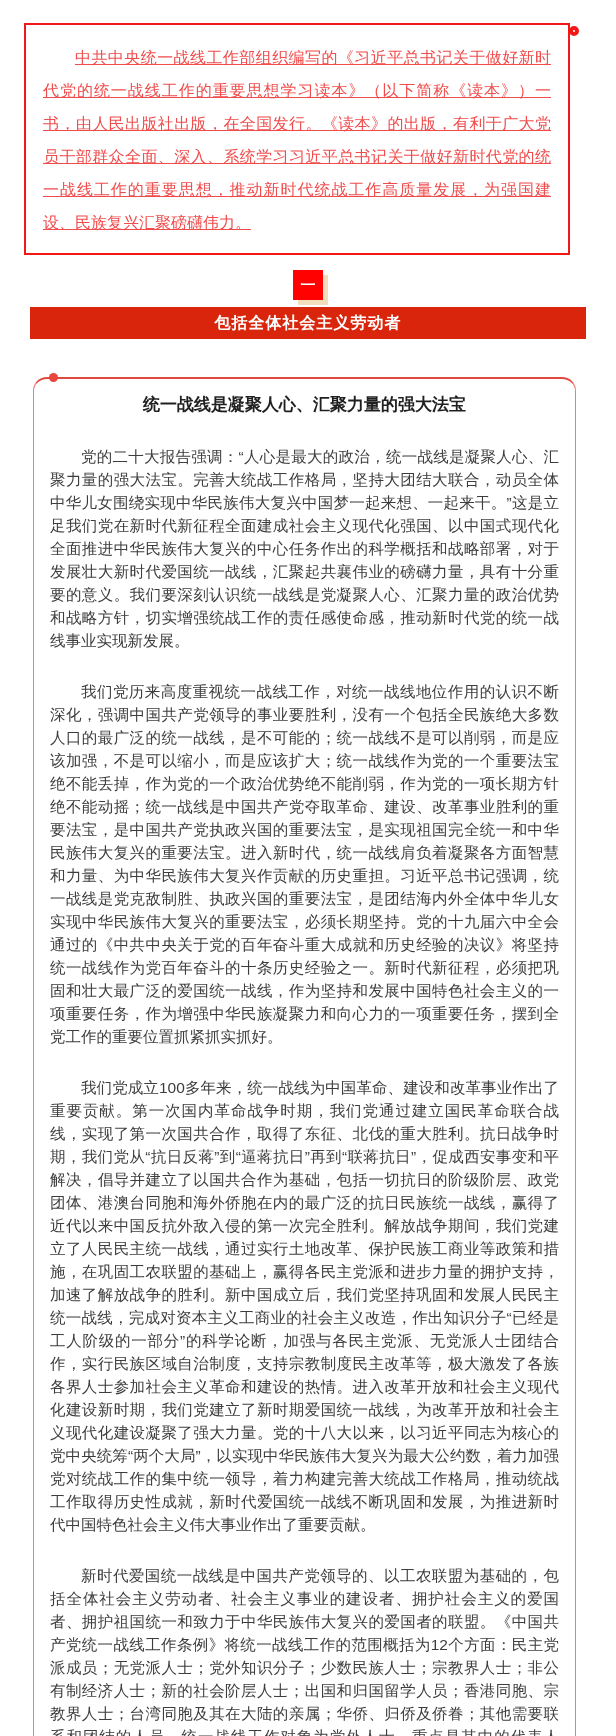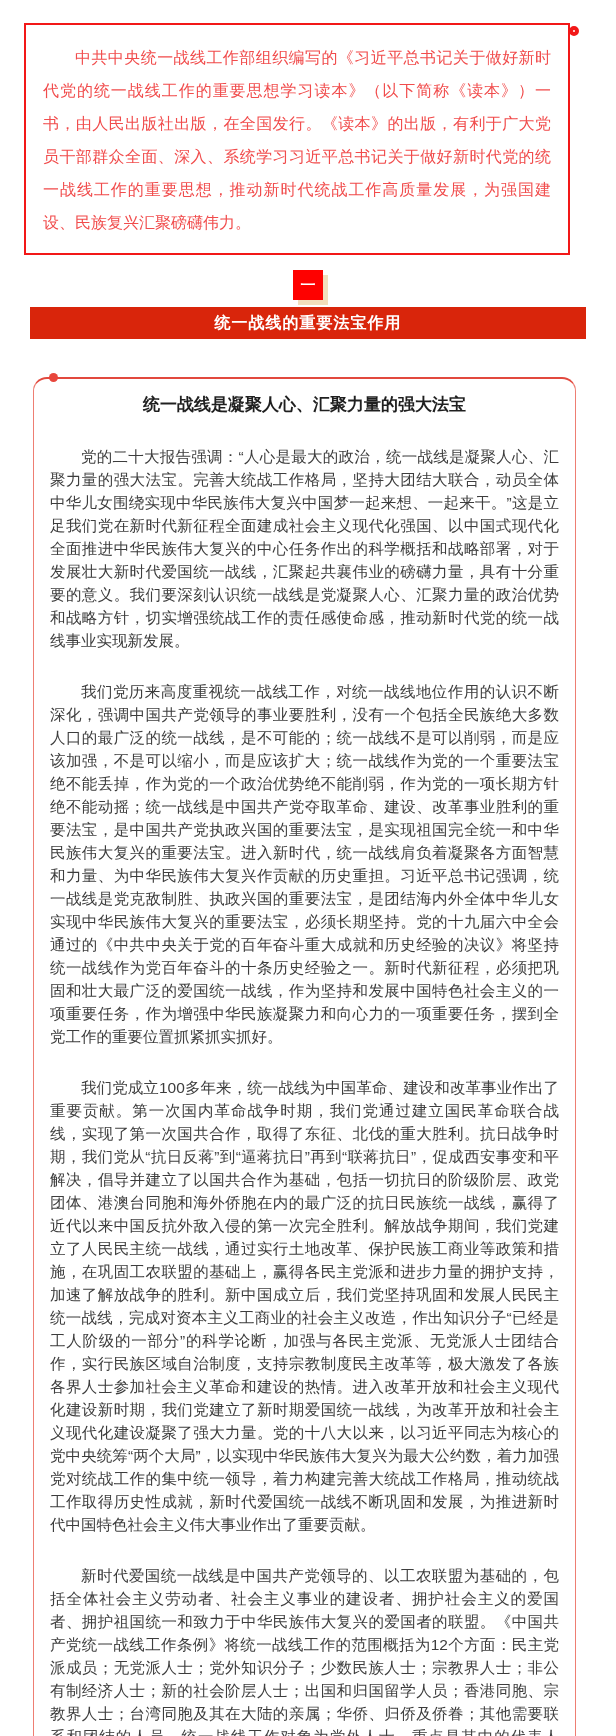--- a/index.html
+++ b/index.html
@@ -31,20 +31,21 @@
     background: #ffffff;
     border: 4px solid #f21818;
     border-radius: 50%;
   }
   .intro-text {
     color: #f14c4c;
     font-size: 16px;
     line-height: 33px;
     text-align: justify;
     text-indent: 2em;
+    text-decoration: underline;
   }
 
   
   .badge {
     width: 30px;
     height: 30px;
     margin: 15px auto 0 auto;
     background: #fe0100;
     box-shadow: 5px 5px 0 0 #f2debc;
     color: #ffffff;
@@ -113,21 +114,21 @@
 <div>
 
   <div class="intro-box">
     <span class="corner-ring"></span>
     <p class="intro-text">中共中央统一战线工作部组织编写的《习近平总书记关于做好新时代党的统一战线工作的重要思想学习读本》（以下简称《读本》）一书，由人民出版社出版，在全国发行。《读本》的出版，有利于广大党员干部群众全面、深入、系统学习习近平总书记关于做好新时代党的统一战线工作的重要思想，推动新时代统战工作高质量发展，为强国建设、民族复兴汇聚磅礴伟力。</p>
   </div>
 
   <div class="badge">一</div>
 
   <div class="banner">
-    <div>统一战线的重要法宝作用</div>
+    <div>包括全体社会主义劳动者</div>
   </div>
 
   <div class="article-box">
     <span class="corner-dot"></span>
     <h2 class="article-title">统一战线是凝聚人心、汇聚力量的强大法宝</h2>
     <p class="para">党的二十大报告强调：“人心是最大的政治，统一战线是凝聚人心、汇聚力量的强大法宝。完善大统战工作格局，坚持大团结大联合，动员全体中华儿女围绕实现中华民族伟大复兴中国梦一起来想、一起来干。”这是立足我们党在新时代新征程全面建成社会主义现代化强国、以中国式现代化全面推进中华民族伟大复兴的中心任务作出的科学概括和战略部署，对于发展壮大新时代爱国统一战线，汇聚起共襄伟业的磅礴力量，具有十分重要的意义。我们要深刻认识统一战线是党凝聚人心、汇聚力量的政治优势和战略方针，切实增强统战工作的责任感使命感，推动新时代党的统一战线事业实现新发展。</p>
     <p class="para">我们党历来高度重视统一战线工作，对统一战线地位作用的认识不断深化，强调中国共产党领导的事业要胜利，没有一个包括全民族绝大多数人口的最广泛的统一战线，是不可能的；统一战线不是可以削弱，而是应该加强，不是可以缩小，而是应该扩大；统一战线作为党的一个重要法宝绝不能丢掉，作为党的一个政治优势绝不能削弱，作为党的一项长期方针绝不能动摇；统一战线是中国共产党夺取革命、建设、改革事业胜利的重要法宝，是中国共产党执政兴国的重要法宝，是实现祖国完全统一和中华民族伟大复兴的重要法宝。进入新时代，统一战线肩负着凝聚各方面智慧和力量、为中华民族伟大复兴作贡献的历史重担。习近平总书记强调，统一战线是党克敌制胜、执政兴国的重要法宝，是团结海内外全体中华儿女实现中华民族伟大复兴的重要法宝，必须长期坚持。党的十九届六中全会通过的《中共中央关于党的百年奋斗重大成就和历史经验的决议》将坚持统一战线作为党百年奋斗的十条历史经验之一。新时代新征程，必须把巩固和壮大最广泛的爱国统一战线，作为坚持和发展中国特色社会主义的一项重要任务，作为增强中华民族凝聚力和向心力的一项重要任务，摆到全党工作的重要位置抓紧抓实抓好。</p>
     <p class="para">我们党成立100多年来，统一战线为中国革命、建设和改革事业作出了重要贡献。第一次国内革命战争时期，我们党通过建立国民革命联合战线，实现了第一次国共合作，取得了东征、北伐的重大胜利。抗日战争时期，我们党从“抗日反蒋”到“逼蒋抗日”再到“联蒋抗日”，促成西安事变和平解决，倡导并建立了以国共合作为基础，包括一切抗日的阶级阶层、政党团体、港澳台同胞和海外侨胞在内的最广泛的抗日民族统一战线，赢得了近代以来中国反抗外敌入侵的第一次完全胜利。解放战争期间，我们党建立了人民民主统一战线，通过实行土地改革、保护民族工商业等政策和措施，在巩固工农联盟的基础上，赢得各民主党派和进步力量的拥护支持，加速了解放战争的胜利。新中国成立后，我们党坚持巩固和发展人民民主统一战线，完成对资本主义工商业的社会主义改造，作出知识分子“已经是工人阶级的一部分”的科学论断，加强与各民主党派、无党派人士团结合作，实行民族区域自治制度，支持宗教制度民主改革等，极大激发了各族各界人士参加社会主义革命和建设的热情。进入改革开放和社会主义现代化建设新时期，我们党建立了新时期爱国统一战线，为改革开放和社会主义现代化建设凝聚了强大力量。党的十八大以来，以习近平同志为核心的党中央统筹“两个大局”，以实现中华民族伟大复兴为最大公约数，着力加强党对统战工作的集中统一领导，着力构建完善大统战工作格局，推动统战工作取得历史性成就，新时代爱国统一战线不断巩固和发展，为推进新时代中国特色社会主义伟大事业作出了重要贡献。</p>
     <p class="para">新时代爱国统一战线是中国共产党领导的、以工农联盟为基础的，包括全体社会主义劳动者、社会主义事业的建设者、拥护社会主义的爱国者、拥护祖国统一和致力于中华民族伟大复兴的爱国者的联盟。《中国共产党统一战线工作条例》将统一战线工作的范围概括为12个方面：民主党派成员；无党派人士；党外知识分子；少数民族人士；宗教界人士；非公有制经济人士；新的社会阶层人士；出国和归国留学人员；香港同胞、宗教界人士；台湾同胞及其在大陆的亲属；华侨、归侨及侨眷；其他需要联系和团结的人员。统一战线工作对象为党外人士，重点是其中的代表人士。</p>
   </div>

